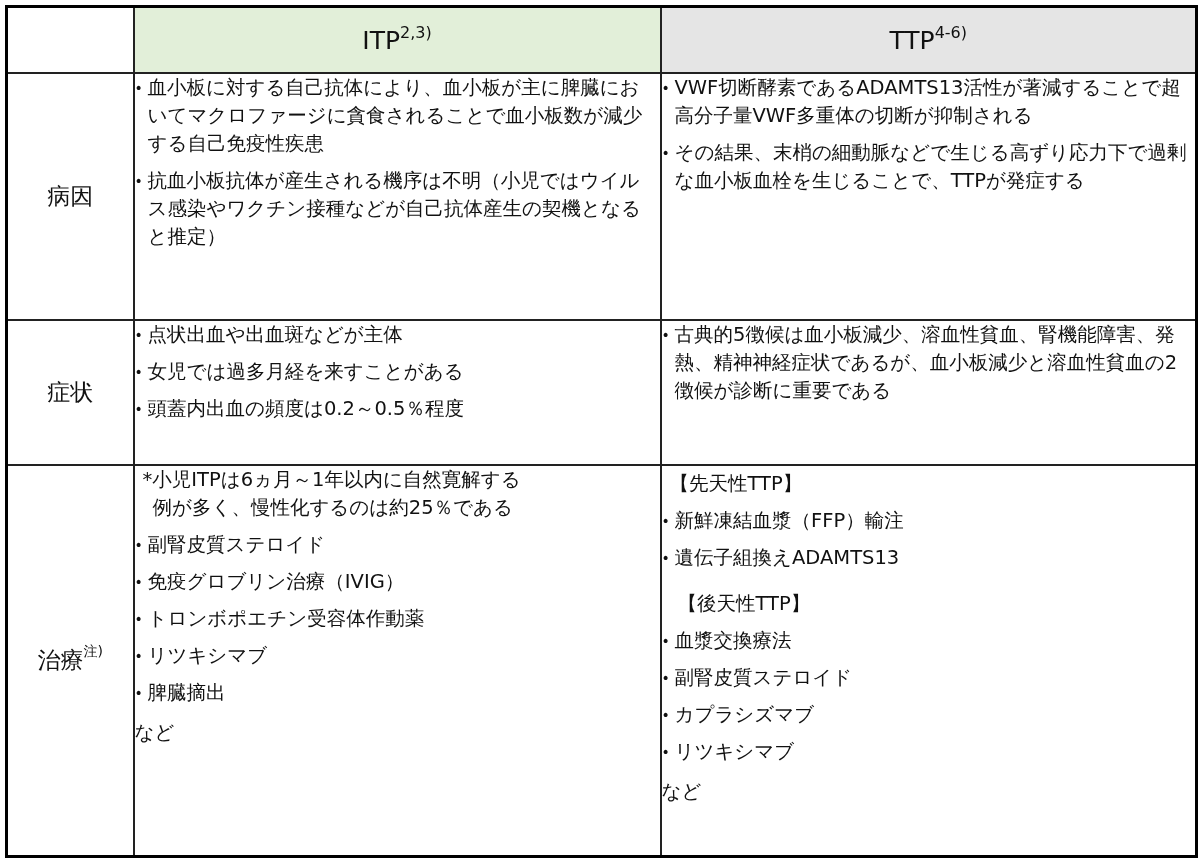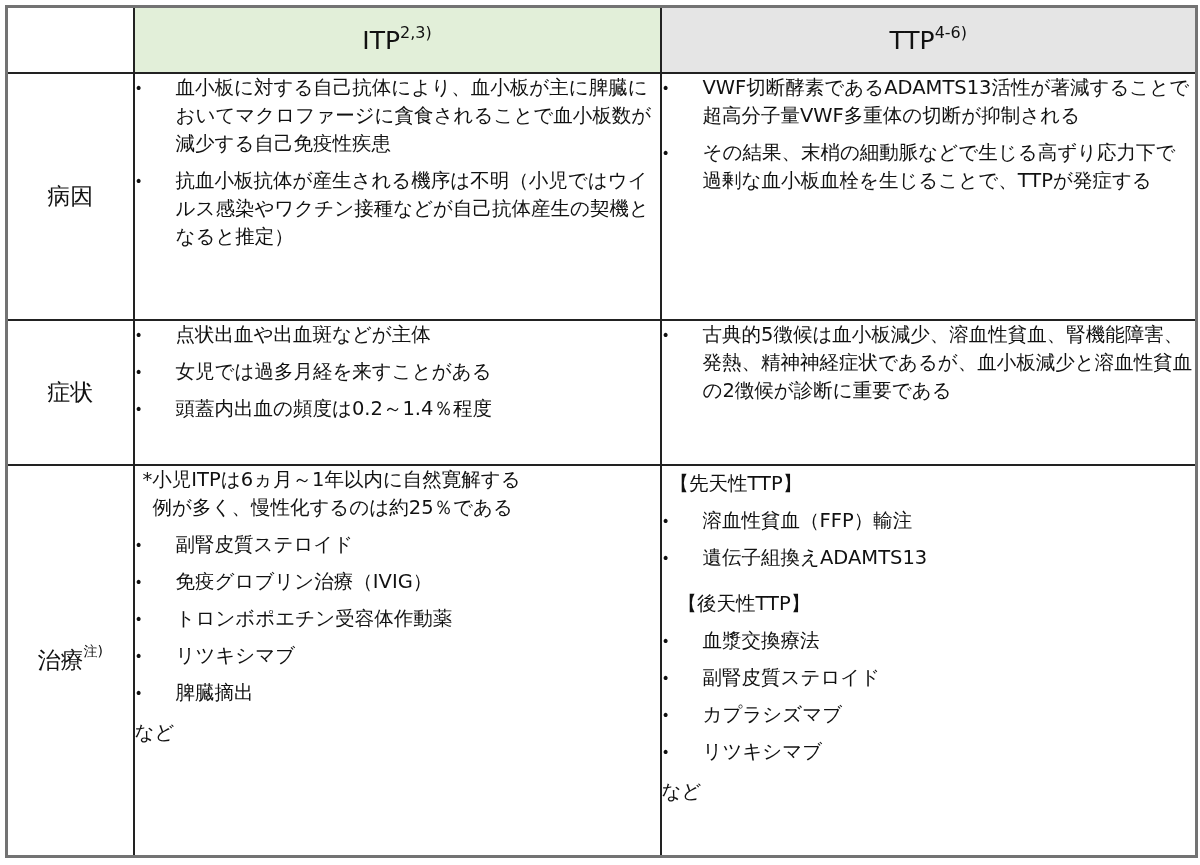--- a/index.html
+++ b/index.html
@@ -1,31 +1,31 @@
 <!DOCTYPE html>
 <html><head>
   <meta charset="utf-8">
   <style>
     html, body { margin: 0; padding: 0; background: #ffffff; }
     body { width: 1200px; height: 865px; position: relative; overflow: hidden;
            font-family: "DejaVu Sans", "Liberation Sans", sans-serif; color: #111; }
     table.cmp { position: absolute; left: 5px; top: 5px; width: 1190px; height: 853px;
-                border-collapse: collapse; table-layout: fixed; border: 3px solid #737373; }
+                border-collapse: collapse; table-layout: fixed; border: 3px solid #000000; }
     table.cmp td, table.cmp th { border: 2px solid #222; vertical-align: top; padding: 0; }
     th { font-weight: normal; font-size: 25px; height: 64px; vertical-align: middle !important; text-align: center; }
     th.blank { background: #ffffff; }
     th.itp { background: #e2efd9; }
     th.ttp { background: #e5e5e5; }
     th sup { font-size: 16px; position: relative; top: -3px; vertical-align: top; }
     td.rowlabel { vertical-align: middle !important; text-align: center; font-size: 23px; }
     td.rowlabel sup { font-size: 14px; vertical-align: top; position: relative; top: -2px; }
     td.cell { padding: 14px 14px 10px 14px; font-size: 19.5px; line-height: 28px; }
     .bullet { display: flex; margin-bottom: 9px; }
     .bullet .dot { width: 13px; flex: 0 0 13px; font-size: 14px; }
-    .bullet .txt { flex: 1; margin-left: 28px; }
+    .bullet .txt { flex: 1; }
     .note { display: block; margin-bottom: 9px; padding-left: 8px; }
     .note .ind { display: block; padding-left: 10px; }
     .group-head { display: block; margin: 4px 0 9px 8px; }
     .group-head.second { margin-top: 18px; margin-left: 16px; }
     .etc { display: block; margin-top: 12px; padding-right: 6px; }
     .row-head { height: 247px; }
     .row-sym { height: 145px; }
   </style>
 </head>
 <body>
@@ -75,21 +75,21 @@
         <div class="bullet">
             <span class="dot">•</span>
             <span class="txt">点状出血や出血斑などが主体</span>
           </div>
         <div class="bullet">
             <span class="dot">•</span>
             <span class="txt">女児では過多月経を来すことがある</span>
           </div>
         <div class="bullet">
             <span class="dot">•</span>
-            <span class="txt">頭蓋内出血の頻度は0.2～1.4％程度</span>
+            <span class="txt">頭蓋内出血の頻度は0.2～0.5％程度</span>
           </div>
       </td>
       <td class="cell">
         <div class="bullet">
             <span class="dot">•</span>
             <span class="txt">古典的5徴候は血小板減少、溶血性貧血、腎機能障害、発熱、精神神経症状であるが、血小板減少と溶血性貧血の2徴候が診断に重要である</span>
           </div>
       </td>
     </tr>
 
@@ -119,21 +119,21 @@
         <div class="bullet">
             <span class="dot">•</span>
             <span class="txt">脾臓摘出</span>
           </div>
         <span class="etc">など</span>
       </td>
       <td class="cell">
         <span class="group-head">【先天性TTP】</span>
         <div class="bullet">
             <span class="dot">•</span>
-            <span class="txt">溶血性貧血（FFP）輸注</span>
+            <span class="txt">新鮮凍結血漿（FFP）輸注</span>
           </div>
         <div class="bullet">
             <span class="dot">•</span>
             <span class="txt">遺伝子組換えADAMTS13</span>
           </div>
         <span class="group-head second">【後天性TTP】</span>
         <div class="bullet">
             <span class="dot">•</span>
             <span class="txt">血漿交換療法</span>
           </div>

